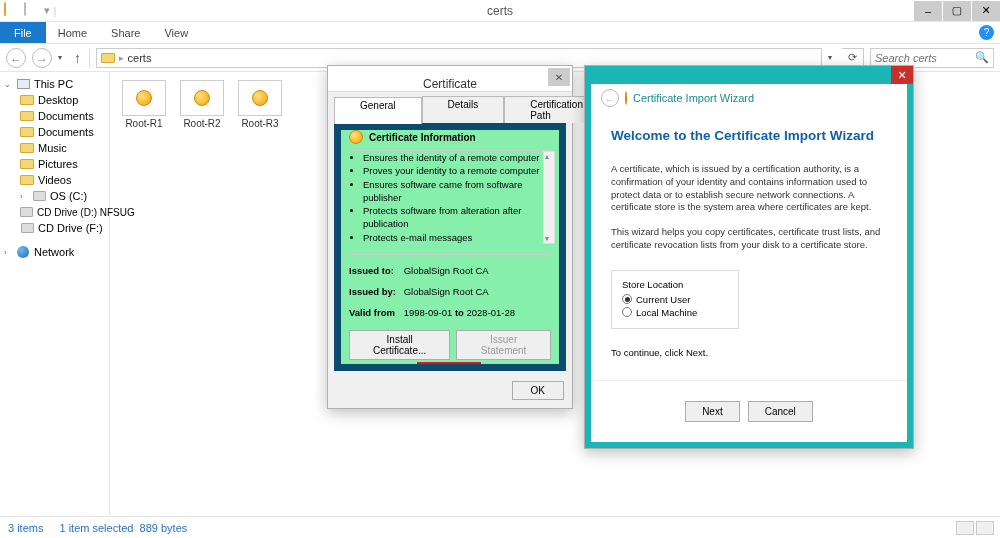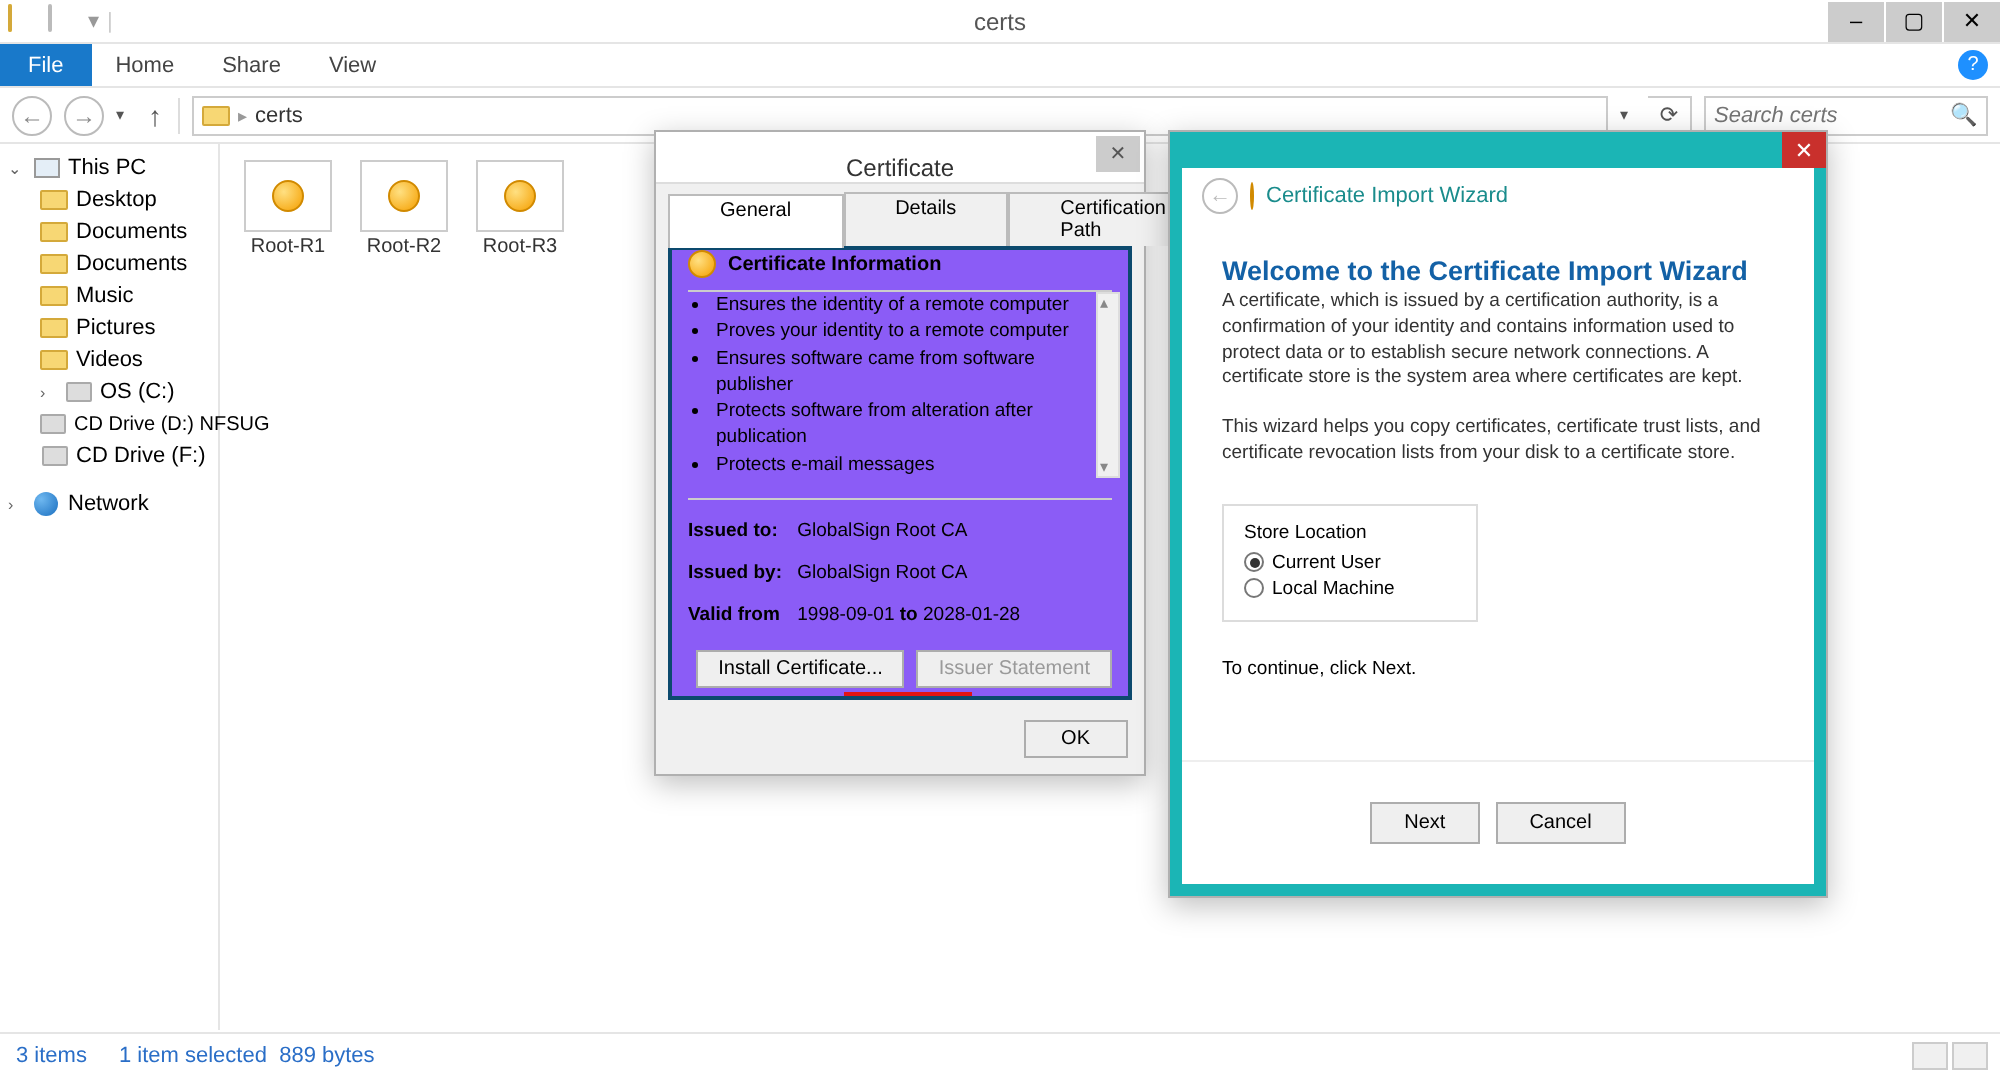--- a/index.html
+++ b/index.html
@@ -22,21 +22,21 @@
 
 
 .navbar { height: 28px; display: flex; align-items: center; padding: 0 6px; gap: 6px; border-bottom: 1px solid #e5e5e5; }
 .nav-btn { width: 20px; height: 20px; border: 1px solid #bbb; border-radius: 50%; display: flex; align-items: center; justify-content: center; color: #888; font-size: 12px; }
 .nav-up { color: #555; font-size: 14px; padding: 0 2px; }
 .breadcrumb { flex: 1; height: 20px; border: 1px solid #ccc; display: flex; align-items: center; padding: 0 4px; gap: 4px; }
 .refresh { width: 22px; height: 20px; border: 1px solid #ccc; border-left: none; display: flex; align-items: center; justify-content: center; color: #555; }
 .bc-label { font-size: 11px; color: #333; }
 .bc-sep { color: #999; font-size: 9px; }
 .bc-chev { color: #555; font-size: 8px; margin-right: 4px; }
-.search { width: 142px; height: 20px; border: 1px solid #ccc; display: flex; align-items: center; padding: 0 4px; color: #888; position: relative; }
+.search { width: 124px; height: 20px; border: 1px solid #ccc; display: flex; align-items: center; padding: 0 4px; color: #888; position: relative; }
 .search input { border: none; outline: none; font-size: 11px; width: 100%; font-style: italic; color: #888; }
 .search-mag { position: absolute; right: 4px; color: #888; font-size: 11px; }
 
 
 .main { display: flex; height: 443px; }
 .sidebar { width: 110px; border-right: 1px solid #e5e5e5; padding-top: 4px; font-size: 11px; }
 .tree-item { display: flex; align-items: center; gap: 4px; padding: 2px 4px 2px 10px; white-space: nowrap; }
 .tree-item.root { padding-left: 4px; }
 .tree-item.sub { padding-left: 20px; }
 .tree-icon { width: 14px; height: 12px; display: inline-flex; align-items: center; justify-content: center; }
@@ -62,21 +62,21 @@
 .dialog { position: absolute; border: 1px solid #b0b0b0; background: #fff; box-shadow: 0 4px 14px rgba(0,0,0,0.25); }
 .dlg-title { height: 26px; display: flex; align-items: center; justify-content: center; font-size: 12px; position: relative; }
 .dlg-x { position: absolute; right: 2px; top: 2px; width: 22px; height: 18px; background: #ccc; color: #555; display: flex; align-items: center; justify-content: center; font-size: 10px; }
 
 
 .cert-dlg { left: 327px; top: 65px; width: 246px; background: #f0f0f0; }
 .cert-dlg .dlg-title { background: #fff; border-bottom: 1px solid #ddd; color: #333; align-items: flex-end; }
 .tabs { display: flex; background: #f0f0f0; padding: 4px 6px 0 6px; gap: 0; font-size: 10px; }
 .tab { border: 1px solid #bbb; border-bottom: none; padding: 2px 25px; background: #f0f0f0; }
 .tab.active { background: #fff; position: relative; top: 1px; }
-.tabpanel { margin: 0 6px 6px 6px; border: 2px solid #0c4a6e; background: #8b5cf6; padding: 0 8px; }
+.tabpanel { margin: 0 6px 6px 6px; border: 7px solid #0c4a6e; background: #86efac; padding: 0 8px; }
 .cert-info-head { display: flex; align-items: center; gap: 6px; border-bottom: 1px solid #ccc; padding-bottom: 6px; }
 .cert-info-head .rosette { width: 14px; height: 14px; }
 .cert-intended { font-weight: bold; font-size: 10px; margin: 6px 0 2px 0; }
 .cert-purposes { position: relative; }
 .cert-scroll { position: absolute; right: -4px; top: 0; bottom: 0; width: 12px; background: #f0f0f0; border: 1px solid #ddd; }
 .cert-scroll::before { content: "▴"; position: absolute; top: 0; left: 1px; font-size: 8px; color: #888; }
 .cert-scroll::after { content: "▾"; position: absolute; bottom: 0; left: 1px; font-size: 8px; color: #888; }
 .purpose-list { list-style: disc; padding-left: 14px; font-size: 9.5px; line-height: 1.4; padding-right: 10px; }
 .cert-divider { border: none; border-top: 1px solid #ccc; margin: 10px 0 6px; }
 .cert-field { font-size: 9.5px; margin: 10px 0; }
@@ -89,21 +89,21 @@
 
 
 .wiz-dlg { left: 584px; top: 65px; width: 330px; background: #fff; }
 .wiz-top { height: 18px; background: #1bb5b5; display: flex; justify-content: flex-end; }
 .wiz-x { width: 22px; height: 18px; background: #c9302c; color: #fff; display: flex; align-items: center; justify-content: center; font-size: 11px; }
 .wiz-head { height: 28px; display: flex; align-items: center; gap: 6px; padding: 0 10px; background: #fff; }
 .wiz-back { width: 18px; height: 18px; border-radius: 50%; border: 1px solid #bbb; color: #bbb; display: flex; align-items: center; justify-content: center; font-size: 11px; }
 .wiz-head-title { color: #1a8c8c; font-size: 11px; }
 .wiz-border { border: 6px solid #1bb5b5; border-top: none; padding: 0; }
 .wiz-body { padding: 16px 20px 10px 20px; background: #fff; font-size: 10px; min-height: 268px; position: relative; }
-.wiz-welcome { color: #1361a6; font-size: 13.5px; font-weight: 600; margin-bottom: 2px; }
+.wiz-welcome { color: #1361a6; font-size: 13.5px; font-weight: 600; margin-bottom: 20px; }
 .wiz-para { font-size: 9.5px; line-height: 1.35; margin-bottom: 12px; color: #333; }
 .store-box { border: 1px solid #dcdcdc; padding: 8px 10px; width: 128px; margin-top: 18px; }
 .store-title { font-size: 9.5px; margin-bottom: 4px; }
 .radio-row { display: flex; align-items: center; gap: 4px; font-size: 9.5px; margin: 2px 0; }
 .radio-dot { width: 10px; height: 10px; border: 1px solid #777; border-radius: 50%; display: inline-flex; align-items: center; justify-content: center; }
 .radio-dot.sel::after { content: ""; width: 5px; height: 5px; background: #333; border-radius: 50%; }
 .wiz-continue { font-size: 9.5px; margin-top: 18px; }
 .wiz-foot { display: flex; justify-content: center; gap: 8px; padding: 20px 12px; background: #fff; border-top: 1px solid #eee; }
 .btn-w { font-size: 10px; border: 1px solid #adadad; background: #efefef; padding: 4px 16px; }
 

